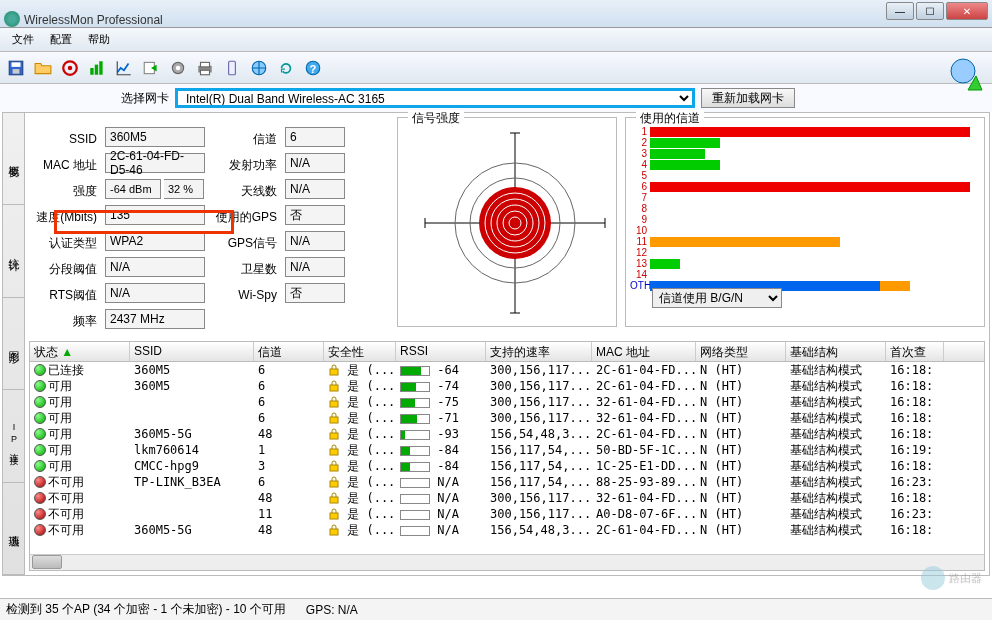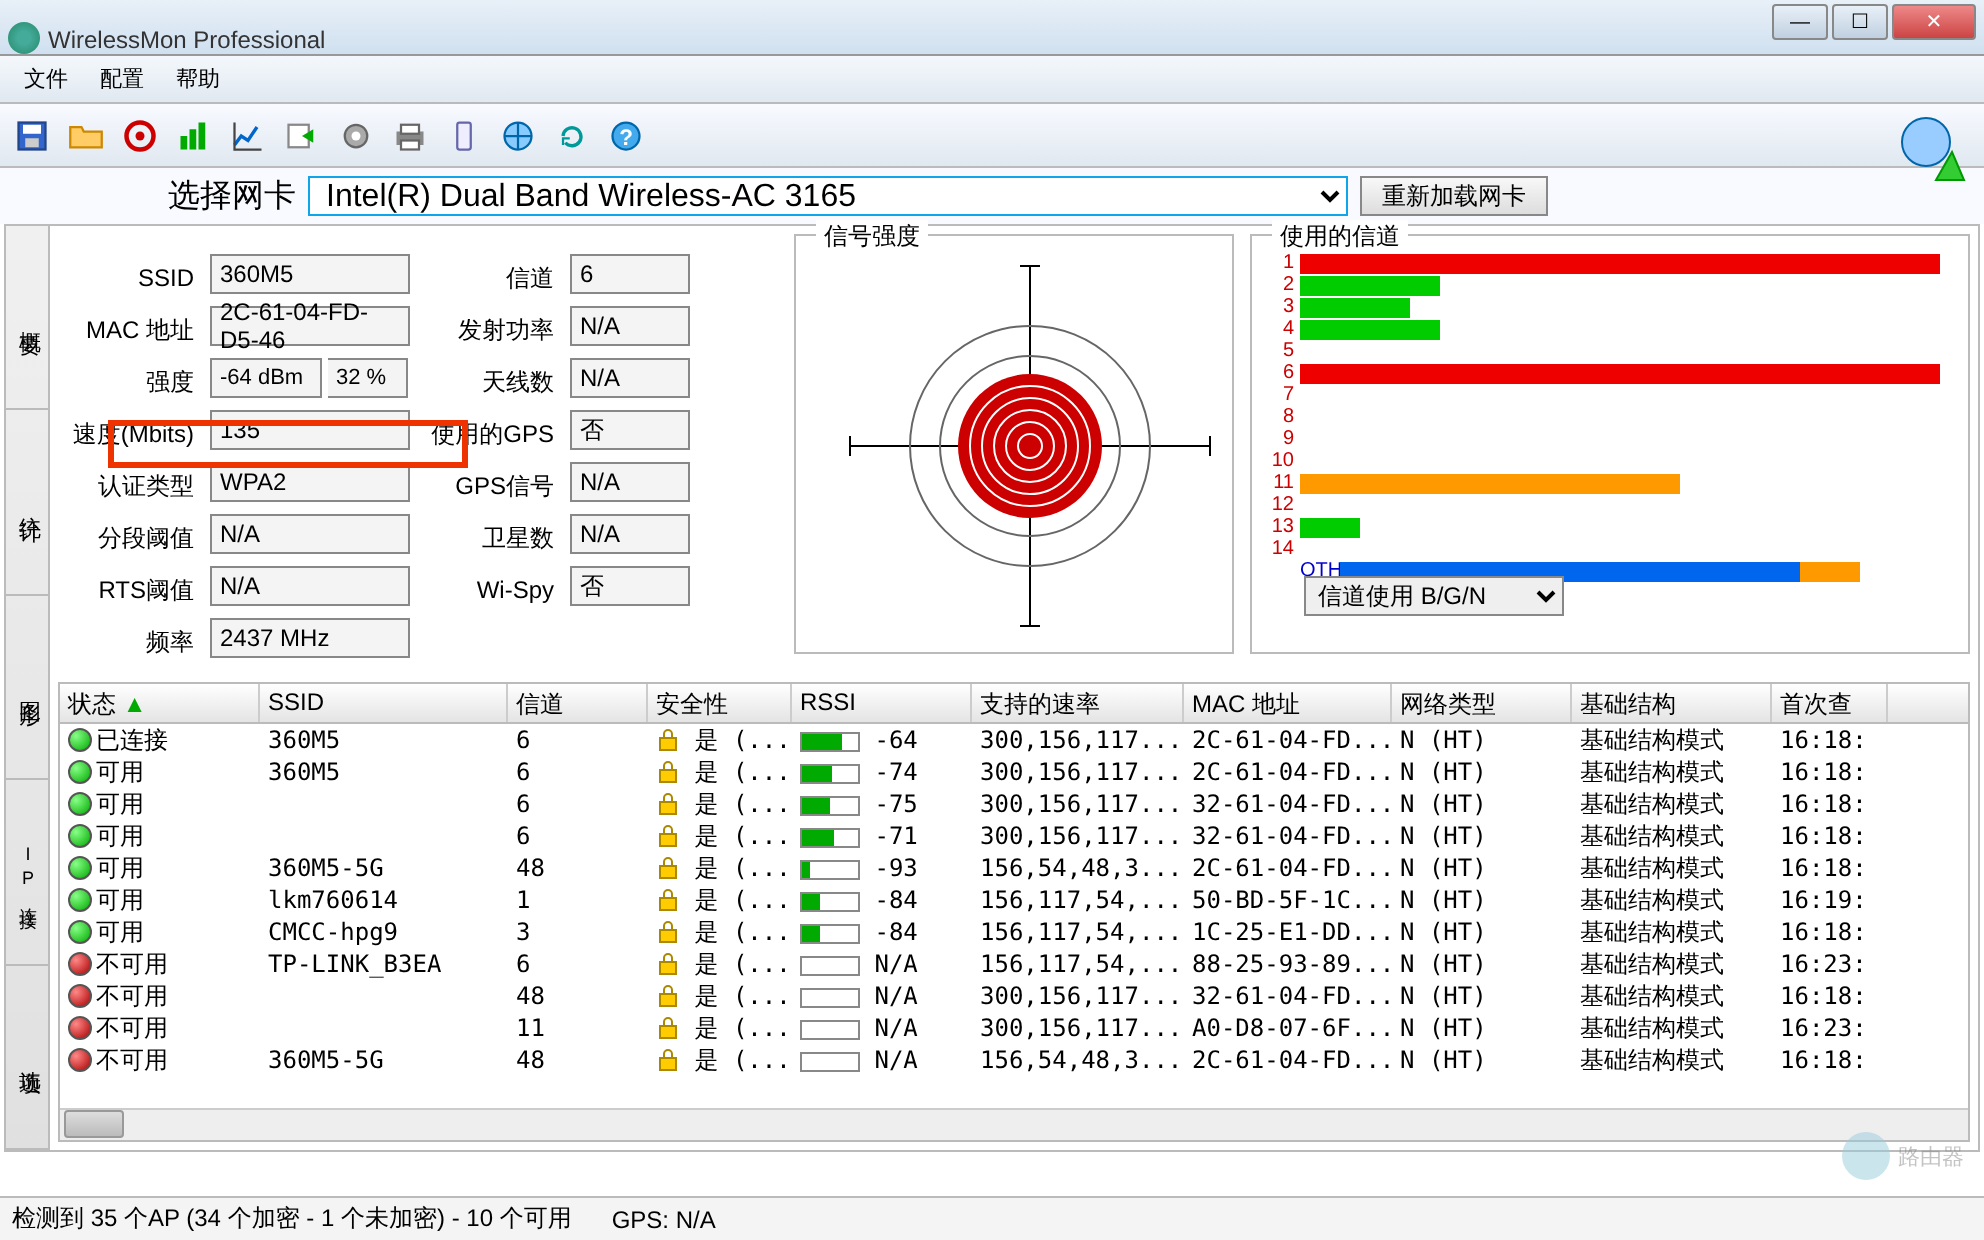--- a/index.html
+++ b/index.html
@@ -15,22 +15,22 @@
 .win-close { background: linear-gradient(to bottom, #e88, #c44); color: #fff; width: 42px !important; }
 
 .menubar { height: 24px; background: linear-gradient(to bottom, #f4f8fc, #e0e8f0); border-bottom: 1px solid #bbb; display: flex; align-items: center; padding: 0 4px; }
 .menubar span { padding: 2px 8px; cursor: default; text-align: right; }
 
 .toolbar { height: 32px; background: linear-gradient(to bottom, #f8faff, #e0e8f0); border-bottom: 1px solid #bbb; display: flex; align-items: center; padding: 0 4px; gap: 3px; }
 .tb-btn { width: 24px; height: 24px; display: flex; align-items: center; justify-content: center; border-radius: 3px; }
 .tb-btn svg { width: 18px; height: 18px; }
 
 .adapter-row { height: 28px; display: flex; align-items: center; padding: 2px 8px 2px 84px; gap: 6px; background: #f8faff; }
-.adapter-label { font-size: 16px; }
-.adapter-select { flex: 0 0 520px; height: 20px; font-size: 16px; border: 1px solid #0ea5e9; background: #fff; padding: 0 4px; }
+.adapter-label { font-size: 12px; margin-left: 37px; }
+.adapter-select { flex: 0 0 520px; height: 20px; font-size: 12px; border: 3px solid #0ea5e9; background: #fff; padding: 0 4px; }
 .reload-btn { height: 20px; padding: 0 10px; border: 1px solid #888; background: linear-gradient(to bottom, #f8f8f8, #ddd); font-size: 12px; }
 
 .corner-globe { position: absolute; right: 4px; top: 56px; width: 40px; height: 40px; }
 
 .main-area { display: flex; height: 464px; border: 1px solid #bbb; margin: 0 2px; }
 
 .side-tabs { width: 24px; background: linear-gradient(to bottom, #f0f0f0, #e0e0e0); border-right: 1px solid #bbb; display: flex; flex-direction: column; }
 .side-tab { flex: 1; writing-mode: vertical-rl; text-orientation: upright; display: flex; align-items: center; justify-content: center; font-size: 11px; border-bottom: 1px solid #bbb; padding: 4px 0; letter-spacing: 2px; }
 
 .content { flex: 1; display: flex; flex-direction: column; padding: 4px; }
@@ -48,21 +48,21 @@
 .red-box { position: absolute; left: 54px; top: 210px; width: 180px; height: 24px; border: 3px solid #e30; pointer-events: none; z-index: 10; }
 
 .chart-box { border: 1px solid #bbb; padding-top: 2px; position: relative; padding-left: 15px; }
 .chart-title { position: absolute; top: -8px; left: 10px; background: #fff; padding: 0 4px; font-size: 12px; }
 .signal-chart { width: 220px; height: 210px; display: flex; align-items: center; justify-content: center; }
 .channel-chart { width: 360px; height: 210px; padding: 8px 4px 4px 4px; }
 
 .ch-bars { height: 160px; display: flex; flex-direction: column; gap: 0; }
 .ch-row { display: flex; align-items: center; height: 12px; }
 .ch-num { width: 20px; text-align: right; font-size: 10px; color: #c00; padding-right: 3px; }
-.ch-num.blue { color: #00c; margin-left: 20px; }
+.ch-num.blue { color: #00c; }
 .ch-bar { height: 10px; }
 .ch-combo { margin-top: 2px; display: flex; align-items: center; }
 .ch-combo select { font-size: 12px; border: 1px solid #888; padding: 1px 2px; margin-left: 22px; width: 130px; }
 
 .list-area { flex: 1; border: 1px solid #bbb; margin-top: 4px; overflow: hidden; display: flex; flex-direction: column; }
 .list-header { display: flex; background: linear-gradient(to bottom, #fff, #e4e4e4); border-bottom: 1px solid #bbb; height: 20px; }
 .list-header > div { border-right: 1px solid #ccc; padding: 2px 4px; font-size: 12px; overflow: hidden; white-space: nowrap; }
 .list-body { flex: 1; overflow-y: auto; }
 .list-row { display: flex; height: 16px; align-items: center; }
 .list-row > div { padding: 0 4px; font-size: 12px; overflow: hidden; white-space: nowrap; font-family: "SimSun", monospace; }

